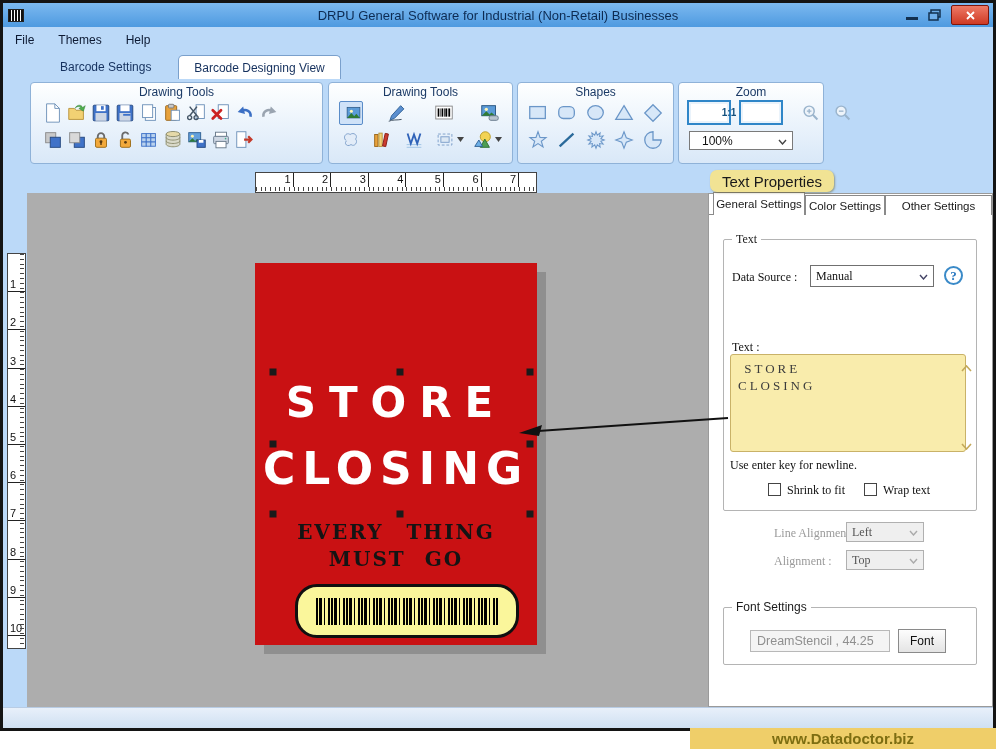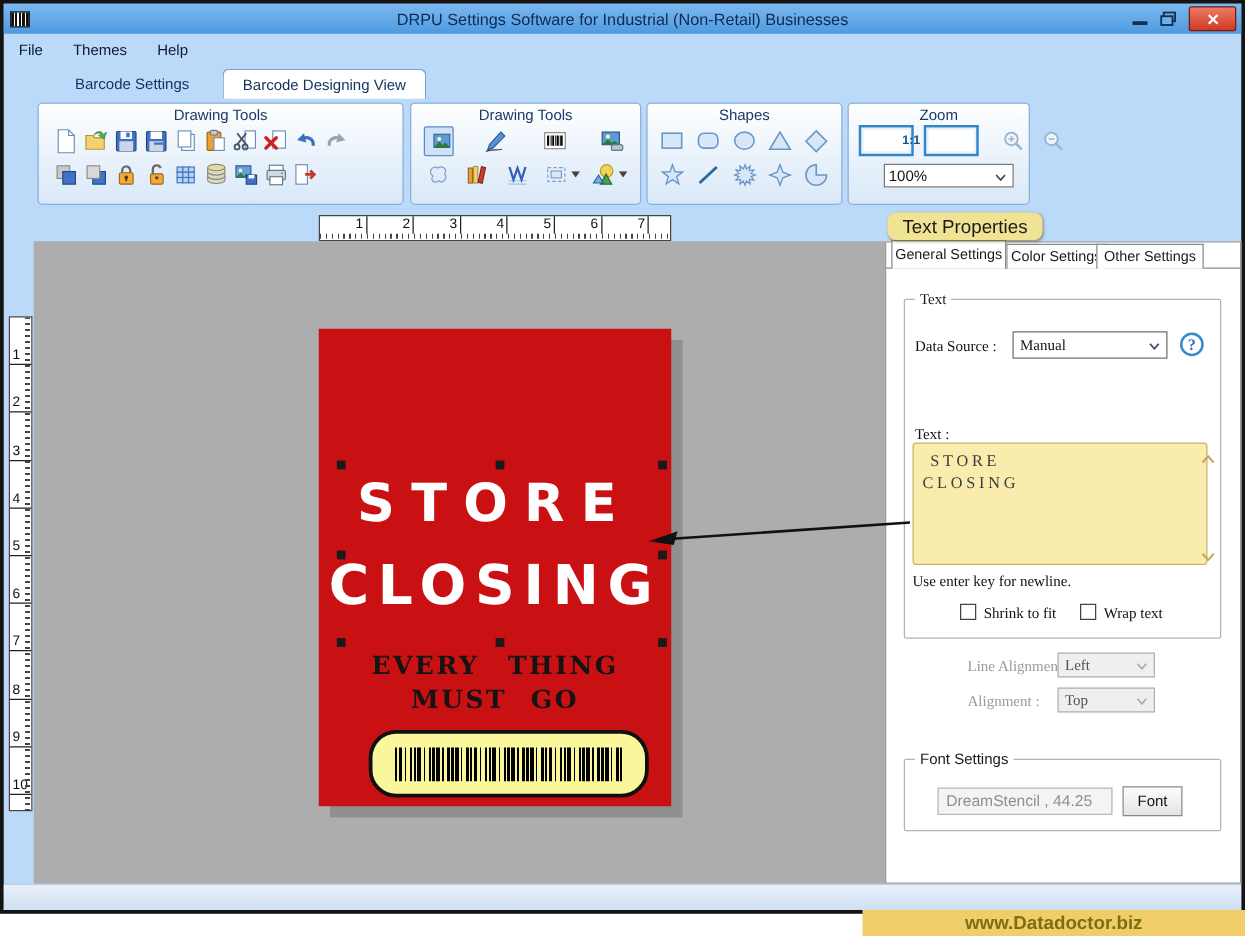--- a/index.html
+++ b/index.html
@@ -33,21 +33,21 @@
             background:linear-gradient(#feffff,#d9e8f8); }
   .tgroup-label { text-align:center; font-size:12px; color:#1b3a66; margin-top:2px; }
   .trow { display:flex; align-items:center; padding:0 10px; height:27px; }
   .ti { width:24px; height:24px; display:flex; align-items:center; justify-content:center; flex:0 0 auto; }
   .ti svg { width:22px; height:22px; display:block; }
   .ti.sel { border:1px solid #5a8cc8; background:#cfe2f8; border-radius:2px; }
   .caretbox { display:flex; align-items:center; }
   .zoom-btn { width:25px; height:25px; border:2px solid #2f86c8; background:#fff; box-shadow:inset 0 0 0 2px #eaf3fb;
               display:flex; align-items:center; justify-content:center; font-size:10px; font-weight:bold; color:#14517e;padding-left:40px; }
   .zoom-dd { position:absolute; left:10px; top:48px; width:104px; height:19px; background:#fff;
-             border:1px solid #7a7a7a; display:flex; align-items:center; font-size:12px; color:#111; padding-left:3px;margin-left:18px; }
+             border:1px solid #7a7a7a; display:flex; align-items:center; font-size:12px; color:#111; padding-left:12px; }
   .zoom-dd .chev { margin-left:auto; margin-right:5px; }
 
   
   .hruler { position:absolute; left:255px; top:172px; width:282px; height:21px; background:#fff;
             border:1px solid #444; display:flex; }
   .hcell { width:37.6px; height:14px; border-right:1px solid #222; font-size:11px; color:#111;
            text-align:right; padding-right:2px; }
   .hticks { position:absolute; left:0; right:0; bottom:1px; height:4px;
             background:repeating-linear-gradient(90deg,#444 0 1px,transparent 1px 4.7px); }
   .vruler { position:absolute; left:7px; top:253px; width:19px; height:396px; background:#fff; border:1px solid #444; }
@@ -120,21 +120,21 @@
                font-size:15px; font-weight:bold; color:#7d6e12; }
 </style>
 </head>
 <body>
 
 <div id="screen">
   <div class="window"></div>
 
   <div class="titlebar">
     <div class="app-icon"></div>
-    <div class="title-text">DRPU Settings Software for Industrial (Non-Retail) Businesses</div>
+    <div class="title-text">DRPU General Software for Industrial (Non-Retail) Businesses</div>
     <div class="win-controls">
       <div class="wc-min"></div>
       <div class="wc-max">
         <svg width="13" height="12">
             <rect x="3" y="1" width="9" height="7" fill="none" stroke="#12304f" stroke-width="1.5"></rect>
             <rect x="1" y="4" width="9" height="7" fill="#6fb0ec" stroke="#12304f" stroke-width="1.5"></rect>
           </svg>
       </div>
       <div class="wc-close">
         <svg width="11" height="11">
@@ -553,21 +553,21 @@
     <line x1="228" y1="16" x2="38" y2="29" stroke="#111" stroke-width="2"></line>
     <polygon points="19,31 42,23 39,34" fill="#111"></polygon>
   </svg>
 
   <div class="callout">Text Properties</div>
 
   <div class="panel">
     <div class="panel-line"></div>
     <div class="ptab active" style="left:4px;width:92px;">General Settings</div>
     <div class="ptab" style="left:96px;width:80px;">Color Settings</div>
-    <div class="ptab" style="left:168px;width:86px;">Other Settings</div>
+    <div class="ptab" style="left:176px;width:107px;">Other Settings</div>
 
     <div class="group" style="left:14px;top:45px;width:254px;height:272px;font-family:Liberation Serif, serif;">
       <span class="legend">Text</span>
 
       <span class="plabel" style="left:8px;top:30px;">Data Source :</span>
       <div class="sel" style="left:86px;top:25px;width:124px;height:22px;">
         <span>Manual</span>
         <span class="chev"><svg width="9" height="6">
               <path d="M1 1l3.5 4L8 1" fill="none" stroke="#446" stroke-width="1.4"></path>
             </svg></span>

